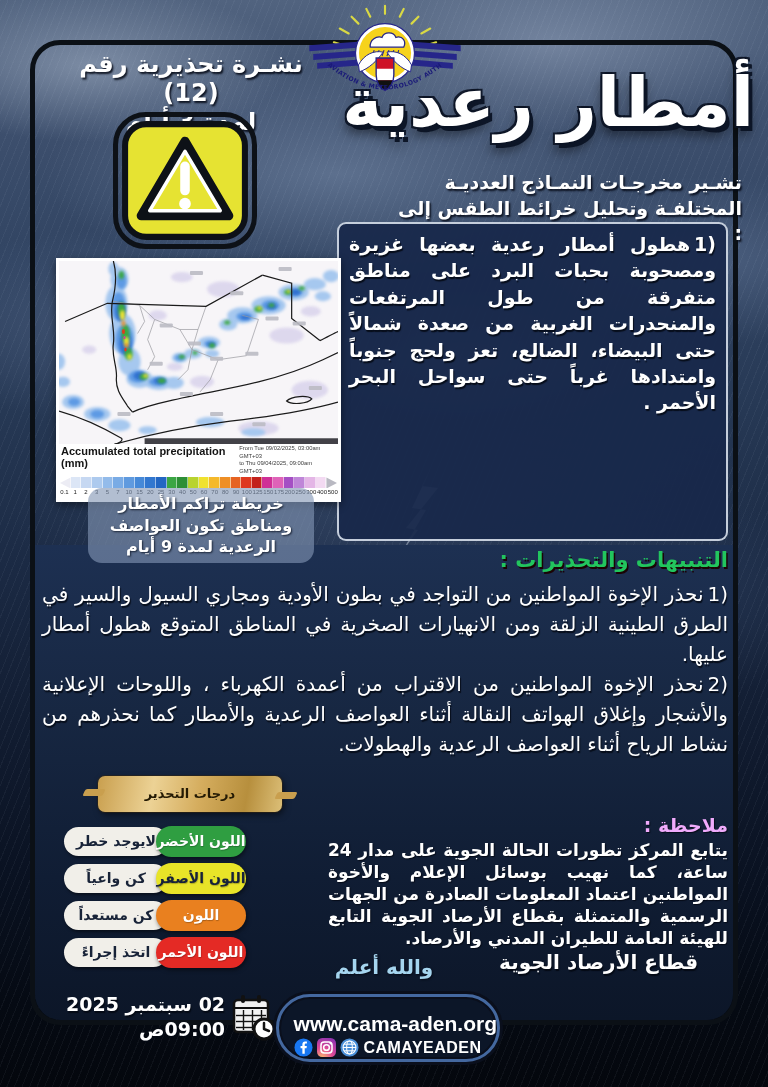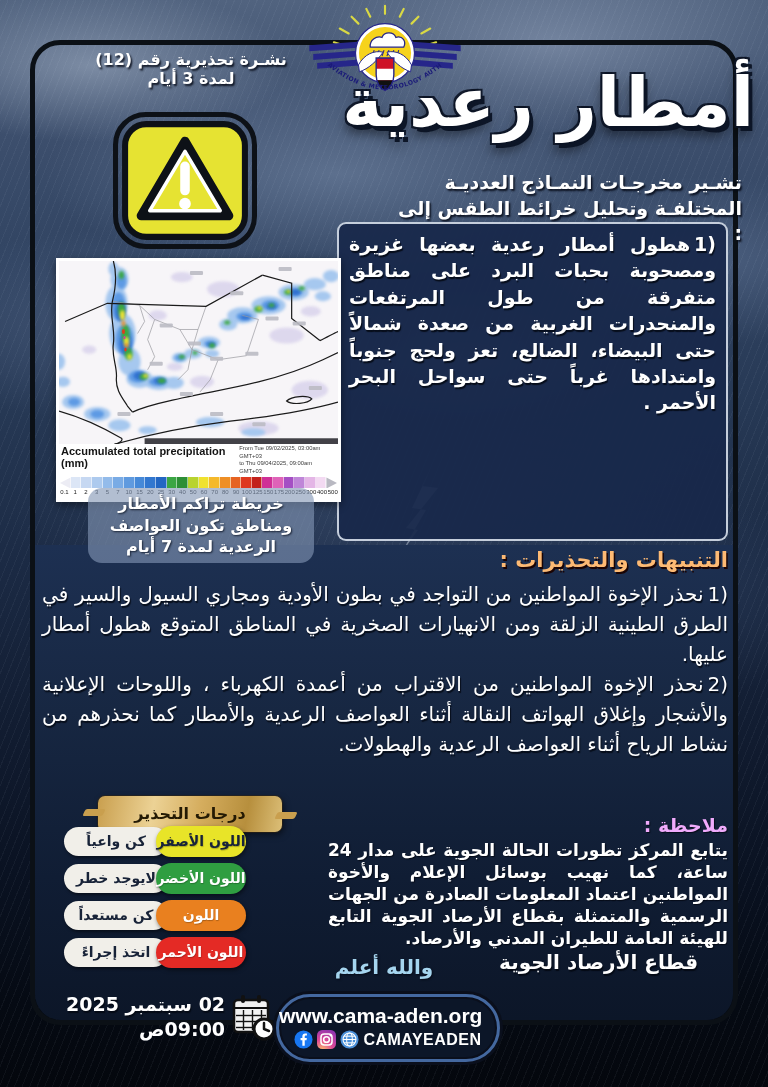--- a/index.html
+++ b/index.html
@@ -24,21 +24,21 @@
   
   .frame{position:absolute;left:30px;top:40px;width:698px;height:975px;z-index:2;
          border:5px solid #0b1016;border-radius:30px;}
   .lower-bg{position:absolute;left:35px;top:545px;width:698px;height:475px;z-index:2;
             border-radius:0 0 26px 26px;
             background:linear-gradient(180deg,#1d3052 0%,#172742 35%,#101d34 70%,#0c1628 100%);}
 
   
   .logo{position:absolute;left:299px;top:2px;width:172px;height:116px;z-index:6;}
   .bulletin{position:absolute;left:62px;top:50px;width:258px;z-index:4;direction:rtl;
-            text-align:center;color:#fff;font-weight:bold;font-size:16px;line-height:1.2;
+            text-align:center;color:#fff;font-weight:bold;font-size:24px;line-height:1.2;
             text-shadow:1.5px 2px 2px rgba(5,10,22,.9);}
   .warn-icon{position:absolute;left:112px;top:111px;width:146px;height:139px;z-index:4;}
   .main-title{position:absolute;right:14px;top:62px;width:372px;z-index:4;direction:rtl;
               text-align:center;color:#fff;font-weight:bold;font-size:68px;line-height:1.2;
               white-space:nowrap;letter-spacing:-2px;
               text-shadow:4px 5px 0 rgba(11,19,36,.95),-2px -2px 0 rgba(11,19,36,.9),
                 2px -2px 0 rgba(11,19,36,.9),-2px 2px 0 rgba(11,19,36,.9),0 8px 12px rgba(0,0,0,.55);}
   .intro{position:absolute;right:26px;top:170px;width:356px;z-index:4;direction:rtl;
          text-align:right;color:#fff;font-weight:bold;font-size:19px;line-height:1.35;
          text-shadow:1.5px 2px 2px rgba(5,10,22,.9);}
@@ -67,31 +67,31 @@
   .legend-ticks{display:flex;margin:1px 0 1px;}
   .legend-ticks span{flex:1;text-align:center;font-size:6px;color:#222;
                      font-family:"Liberation Sans",sans-serif;}
   .map-caption{position:absolute;left:88px;top:488px;width:226px;z-index:4;direction:rtl;
                box-sizing:border-box;padding:5px 6px;border-radius:14px;
                background:rgba(130,150,180,.62);color:#fff;font-weight:bold;font-size:16px;
                line-height:1.35;text-align:center;text-shadow:1px 1px 2px rgba(10,18,32,.8);}
 
   
   .warn-heading{position:absolute;right:40px;top:548px;z-index:4;direction:rtl;
-                color:#fdba74;font-weight:bold;font-size:21px;
+                color:#22c55e;font-weight:bold;font-size:21px;
                 text-shadow:1.5px 1.5px 0 #1a0404;}
   .warn-body{position:absolute;left:42px;right:40px;top:579px;z-index:4;}
   .warn-body p{margin:0;direction:rtl;text-align:justify;text-align-last:right;color:#fff;
                font-weight:normal;font-size:20px;line-height:1.5;
                text-shadow:1px 1.5px 1px rgba(4,8,18,.85);}
 
   
-  .ribbon{position:absolute;left:98px;top:796px;width:184px;height:36px;z-index:4;direction:rtl;
+  .ribbon{position:absolute;left:98px;top:776px;width:184px;height:36px;z-index:4;direction:rtl;
           background:linear-gradient(100deg,#c99f4e,#ecd295 30%,#d5ad5e 55%,#b78f3d 80%,#dcbf78);
-          border-radius:7px;color:#241a04;font-weight:bold;font-size:16px;text-align:center;
+          border-radius:7px;color:#241a04;font-weight:bold;font-size:13px;text-align:center;
           line-height:36px;box-shadow:0 0 0 1px rgba(60,40,10,.45),2px 3px 6px rgba(0,0,0,.5);}
   .ribbon::before{content:"";position:absolute;left:-14px;top:13px;width:20px;height:7px;
           background:#c99f4e;transform:skewX(-25deg);border-radius:2px;}
   .ribbon::after{content:"";position:absolute;right:-14px;top:16px;width:20px;height:7px;
           background:#c99f4e;transform:skewX(-25deg);border-radius:2px;}
   .levels{position:absolute;left:64px;top:826px;width:182px;z-index:4;}
   .level-row{position:relative;height:31px;margin-bottom:6px;}
   .action-pill{position:absolute;left:0;top:1px;width:104px;height:29px;background:#f1efe9;
                border-radius:15px;color:#182338;font-weight:bold;font-size:14px;
                line-height:29px;text-align:center;direction:rtl;box-shadow:1px 2px 3px rgba(0,0,0,.45);}
@@ -110,21 +110,21 @@
   .dua{position:absolute;left:0;right:0;top:955px;z-index:5;direction:rtl;text-align:center;
        color:#a5d5ef;font-weight:bold;font-size:20px;text-shadow:1px 1px 2px rgba(4,8,18,.8);}
   .sector{position:absolute;right:70px;top:950px;z-index:5;direction:rtl;color:#fff;
           font-weight:bold;font-size:20px;text-shadow:1px 1.5px 1px rgba(4,8,18,.85);}
   .date-block{position:absolute;left:66px;top:992px;z-index:5;direction:rtl;display:flex;
               align-items:center;gap:6px;}
   .date-text{direction:rtl;text-align:right;color:#fff;font-weight:bold;font-size:19px;
              line-height:1.3;text-shadow:1px 1.5px 1px rgba(4,8,18,.85);}
   .site-pill{position:absolute;left:276px;top:994px;width:224px;height:68px;z-index:8;
              box-sizing:border-box;background:#0c1628;border:3px solid #44689f;border-radius:34px;
-             box-shadow:0 0 0 3px #0a0f1c, inset 0 0 0 2px #0a0f1c;text-align:left;padding-top:7px;}
+             box-shadow:0 0 0 3px #0a0f1c, inset 0 0 0 2px #0a0f1c;text-align:right;padding-top:15px;}
   .site-url{color:#fff;font-weight:bold;font-size:21px;line-height:1.1;
             font-family:"Liberation Sans",sans-serif;}
   .site-social{display:flex;justify-content:center;align-items:center;gap:4px;margin-top:3px;}
   .handle{color:#fff;font-weight:bold;font-size:16px;letter-spacing:.5px;
           font-family:"Liberation Sans",sans-serif;}
   .sicon{width:19px;height:19px;display:inline-block;}
 </style>
 </head>
 <body>
 
@@ -408,37 +408,37 @@
         <span>150</span>
         <span>175</span>
         <span>200</span>
         <span>250</span>
         <span>300</span>
         <span>400</span>
         <span>500</span>
       </div>
   </div>
 
-  <div class="map-caption">خريطة تراكم الأمطار ومناطق تكون العواصف الرعدية لمدة 7 أيام</div>
+  <div class="map-caption">خريطة تراكم الأمطار ومناطق تكون العواصف الرعدية لمدة 9 أيام</div>
 
   <div class="warn-heading">التنبيهات والتحذيرات :</div>
   <div class="warn-body">
     <p><span class="num" dir="ltr">1)</span><span>نحذر الإخوة المواطنين من التواجد في بطون الأودية ومجاري السيول والسير في الطرق الطينية الزلقة ومن الانهيارات الصخرية في المناطق المتوقع هطول أمطار عليها.</span></p>
     <p><span class="num" dir="ltr">2)</span><span>نحذر الإخوة المواطنين من الاقتراب من أعمدة الكهرباء ، واللوحات الإعلانية والأشجار وإغلاق الهواتف النقالة أثناء العواصف الرعدية والأمطار كما نحذرهم من نشاط الرياح أثناء العواصف الرعدية والهطولات.</span></p>
   </div>
 
   <div class="ribbon">درجات التحذير</div>
   <div class="levels">
     <div class="level-row">
+      <div class="action-pill">لايوجد خطر</div>
+      <div class="color-pill" style="background: rgb(47, 158, 65); color: rgb(255, 255, 255);">اللون الأخضر</div>
+    </div>
+    <div class="level-row">
       <div class="action-pill">كن واعياً</div>
       <div class="color-pill" style="background: rgb(232, 228, 40); color: rgb(23, 34, 58);">اللون الأصفر</div>
-    </div>
-    <div class="level-row">
-      <div class="action-pill">لايوجد خطر</div>
-      <div class="color-pill" style="background: rgb(47, 158, 65); color: rgb(255, 255, 255);">اللون الأخضر</div>
     </div>
     <div class="level-row">
       <div class="action-pill">كن مستعداً</div>
       <div class="color-pill" style="background: rgb(233, 128, 31); color: rgb(255, 255, 255);">اللون البرتقالي</div>
     </div>
     <div class="level-row">
       <div class="action-pill">اتخذ إجراءً</div>
       <div class="color-pill" style="background: rgb(228, 42, 37); color: rgb(255, 255, 255);">اللون الأحمر</div>
     </div>
   </div>

